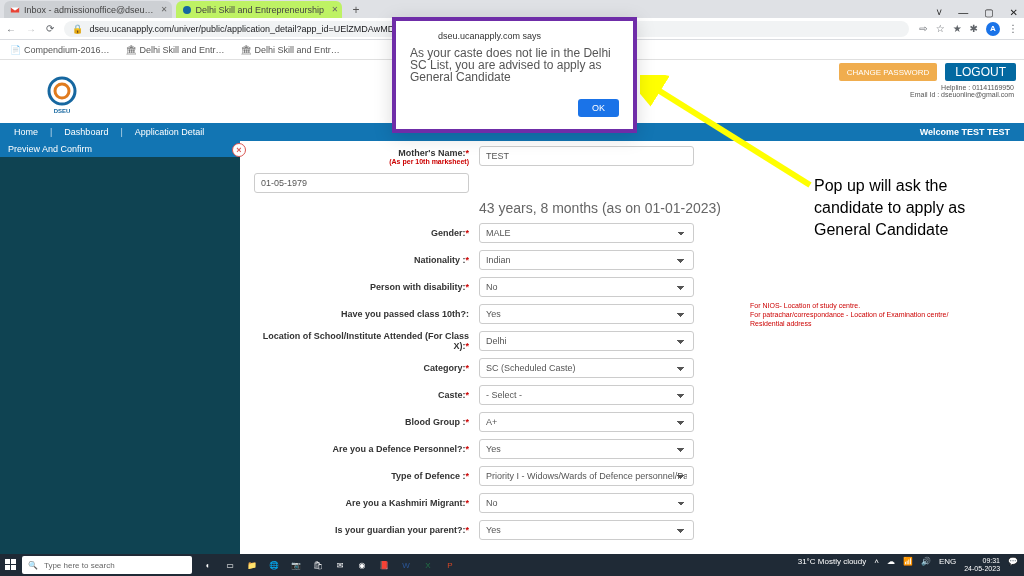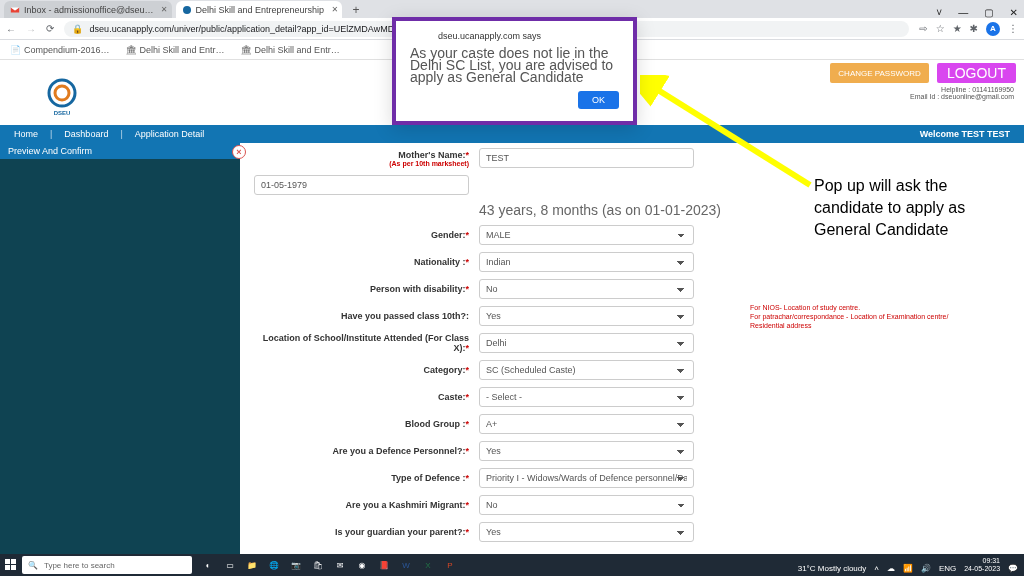--- a/index.html
+++ b/index.html
@@ -1,36 +1,36 @@
 <!DOCTYPE html>
 <html><head>
 <meta charset="utf-8">
 <style>
   * { box-sizing: border-box; margin: 0; padding: 0; font-family: "Segoe UI", Arial, sans-serif; }
   html, body { width: 1024px; height: 576px; overflow: hidden; background: #fff; }
   
   .tab-strip { height: 18px; background: #dfe1e5; display: flex; align-items: flex-end; font-size: 9px; color: #444; }
-  .tab { height: 17px; background: #ffffff; border-radius: 6px 6px 0 0; display: flex; align-items: center; padding: 0 18px 0 6px; margin-left: 4px; position: relative; max-width: 170px; }
+  .tab { height: 17px; background: #bef264; border-radius: 6px 6px 0 0; display: flex; align-items: center; padding: 0 18px 0 6px; margin-left: 4px; position: relative; max-width: 170px; }
   .tab.inactive { background: #cdd0d4; }
   .tab-close { position: absolute; right: 4px; font-size: 8px; color: #666; }
   .tab-ico { width: 10px; height: 10px; margin-right: 4px; display: inline-flex; align-items: center; justify-content: center; }
   .new-tab { width: 16px; height: 16px; display: flex; align-items: center; justify-content: center; font-size: 12px; color: #555; margin-left: 6px; }
   .win-ctrl { margin-left: auto; display: flex; gap: 16px; padding-right: 6px; font-size: 10px; color: #222; }
   .addr-bar { height: 22px; background: #fff; border-bottom: 1px solid #dadce0; display: flex; align-items: center; padding: 0 6px; gap: 10px; font-size: 10px; color: #5f6368; }
   .addr-input { flex: 1; height: 16px; background: #f1f3f4; border-radius: 10px; display: flex; align-items: center; padding: 0 8px; font-size: 9px; color: #202124; }
   .addr-icons { display: flex; gap: 8px; align-items: center; }
   .avatar { width: 14px; height: 14px; border-radius: 50%; background: #1a73e8; color: #fff; display: flex; align-items: center; justify-content: center; font-size: 8px; font-weight: bold; }
   .bk-bar { height: 20px; background: #fff; border-bottom: 1px solid #e0e0e0; display: flex; align-items: center; gap: 16px; padding: 0 10px; font-size: 9px; color: #555; }
   .bk-item { display: flex; align-items: center; gap: 4px; }
   .bk-ico { width: 10px; height: 10px; display: inline-block; }
   
   .page { position: relative; width: 100%; }
   .hdr-row { display: flex; justify-content: flex-end; padding: 3px 8px; gap: 8px; }
   .btn-warn { background: #f0ad4e; color: #fff; border: none; padding: 2px 8px; font-size: 8px; border-radius: 2px; cursor: pointer; }
-  .btn-danger { background: #d946ef; color: #fff; border: none; padding: 2px 10px; font-size: 14px; border-radius: 2px; cursor: pointer; }
+  .btn-danger { background: #0369a1; color: #fff; border: none; padding: 2px 10px; font-size: 12px; border-radius: 2px; cursor: pointer; }
   .helpline { padding: 0 10px 3px 0; text-align: right; font-size: 7px; color: #555; }
   .brand { display: flex; align-items: center; gap: 8px; padding: 0 0 6px 40px; margin-top: -28px; }
   .logo { width: 44px; height: 44px; }
   .brand-text { color: #1667a0; font-weight: 700; font-size: 15px; line-height: 16px; }
   .brand-sub { color: #e07b1e; font-size: 10px; font-weight: 600; }
   .navbar { background: #1275b3; color: #fff; height: 18px; display: flex; align-items: center; font-size: 9px; padding: 0 8px; }
   .navbar span { padding: 0 6px; }
   .nav-sep { opacity: .7; }
   .nav-welcome { margin-left: auto; font-weight: 600; }
   .body-row { display: flex; }
@@ -43,32 +43,32 @@
   .form-label .req { color: #c00; }
   .sub-label { display: block; font-size: 7px; font-weight: 700; color: #c00; }
   .form-input, .form-select { width: 215px; height: 20px; border: 1px solid #ccc; border-radius: 3px; padding: 0 6px; font-size: 9px; color: #555; background: #fff; }
   .form-select { appearance: none; background-image: linear-gradient(45deg, transparent 50%, #555 50%), linear-gradient(135deg, #555 50%, transparent 50%); background-position: calc(100% - 12px) 8px, calc(100% - 8px) 8px; background-size: 4px 4px, 4px 4px; background-repeat: no-repeat; }
   .age-note { font-size: 14px; color: #666; }
   .side-note { font-size: 7px; color: #c00; line-height: 9px; position: absolute; left: 510px; top: 160px; width: 230px; }
   .section-title { font-size: 12px; font-weight: 700; color: #333; margin: 20px 0 6px 0; letter-spacing: .5px; }
   
   .alert-box { position: absolute; top: 17px; left: 392px; width: 245px; background: #fff; border: 4px solid #6f2da8; padding: 10px 14px 12px 14px; z-index: 50; box-shadow: 0 4px 18px rgba(0,0,0,.15); }
   .alert-host { font-size: 9px; color: #333; margin-bottom: 6px; padding-left: 28px; }
-  .alert-msg { font-size: 14px; color: #555; line-height: 12px; margin-bottom: 8px; }
+  .alert-msg { font-size: 12px; color: #555; line-height: 12px; margin-bottom: 16px; }
   .alert-ok { background: #1a73e8; color: #fff; border: none; border-radius: 3px; padding: 4px 14px; font-size: 9px; float: right; cursor: pointer; }
   
   .arrow { position: absolute; top: 75px; left: 640px; z-index: 40; }
   .annot { position: absolute; top: 175px; left: 814px; font-size: 16px; color: #000; line-height: 22px; z-index: 40; width: 190px; }
   
   .taskbar { position: absolute; bottom: 0; left: 0; right: 0; height: 22px; background: #1f2a36; display: flex; align-items: center; color: #fff; font-size: 8px; }
   .start { width: 22px; display: flex; align-items: center; justify-content: center; }
   .search-box { background: #fff; color: #666; height: 18px; width: 170px; display: flex; align-items: center; padding: 0 6px; gap: 6px; border-radius: 2px; }
   .tb-icons { display: flex; gap: 6px; margin-left: 8px; align-items: center; }
   .tb-ico { width: 16px; height: 16px; display: flex; align-items: center; justify-content: center; }
-  .tray { margin-left: auto; display: flex; align-items: flex-end; gap: 8px; padding-right: 6px; }
+  .tray { margin-left: auto; display: flex; align-items: flex-start; gap: 8px; padding-right: 6px; }
   .tray .time { text-align: right; line-height: 8px; font-size: 7px; }
 </style>
 </head>
 <body>
 
 <div class="tab-strip">
   <div class="tab inactive">
     <span class="tab-ico">
       <svg viewBox="0 0 24 24" width="10" height="10">
           <path fill="#ea4335" d="M2 6l10 7 10-7v12H2z"></path>

